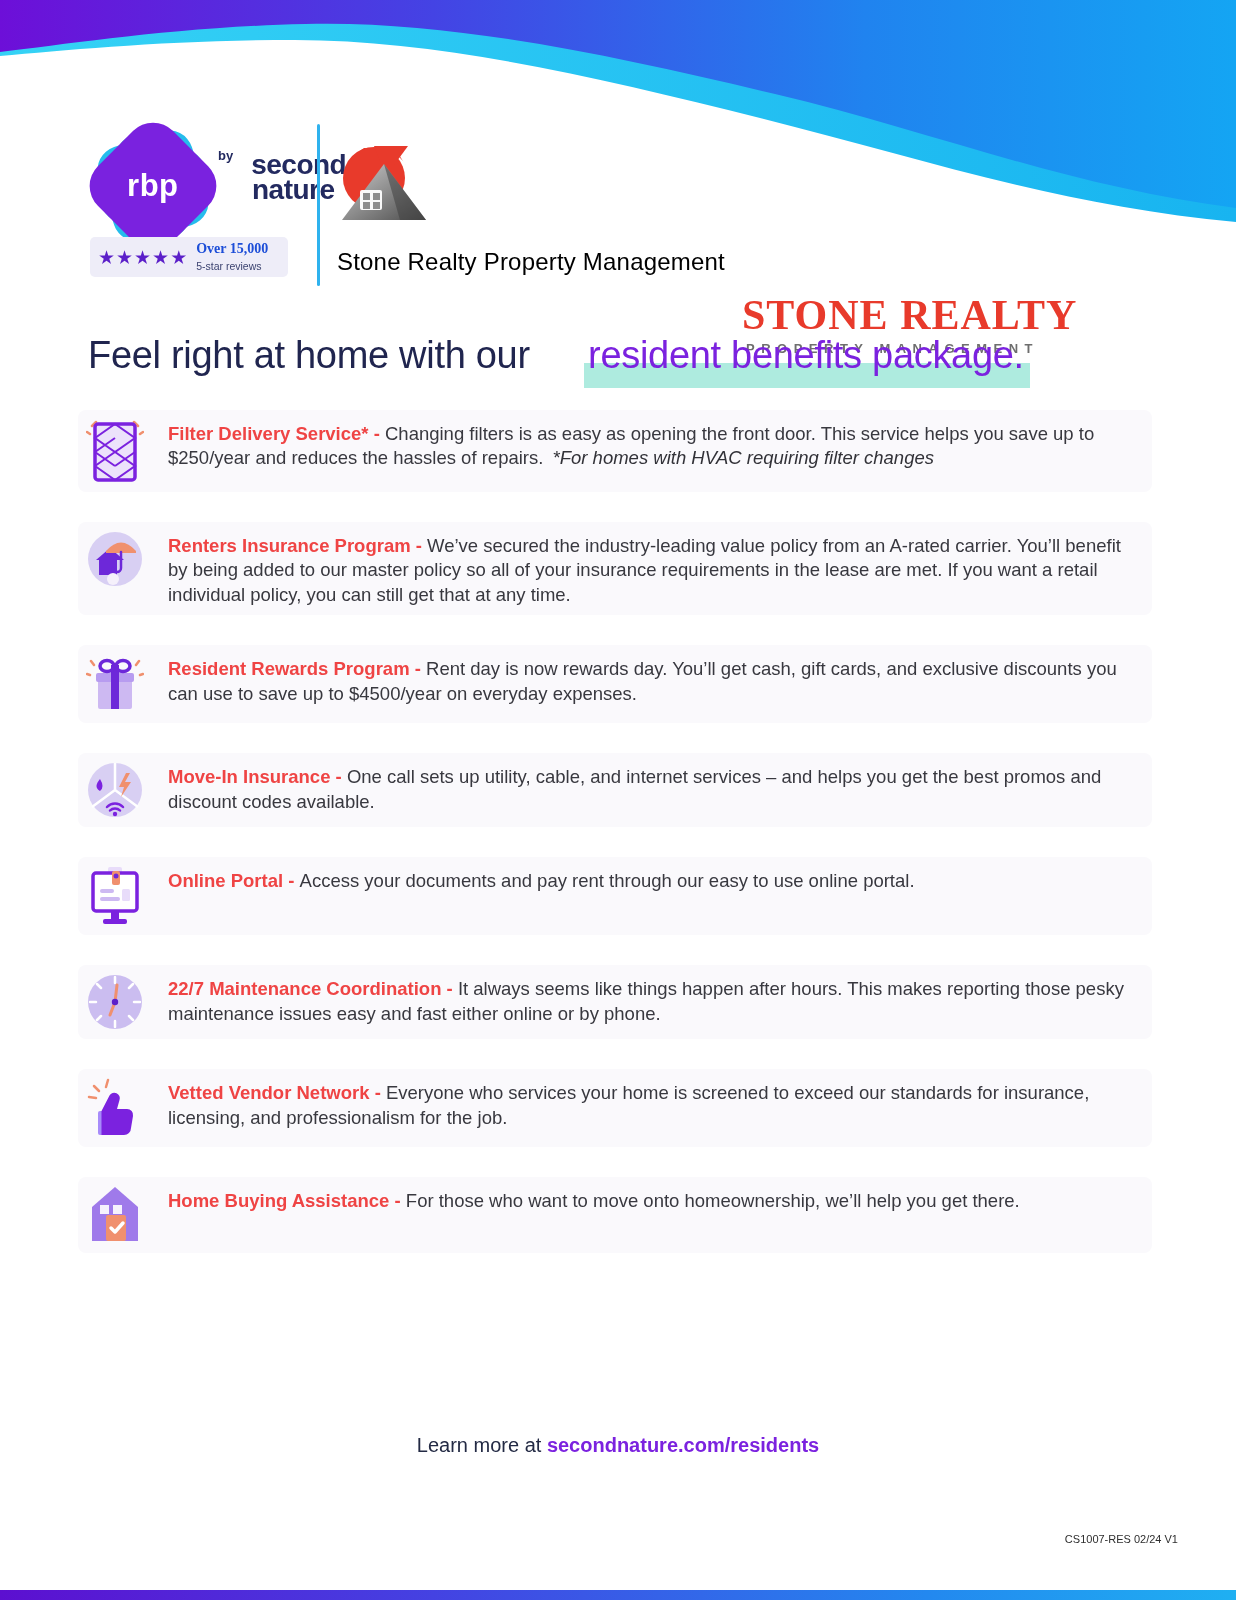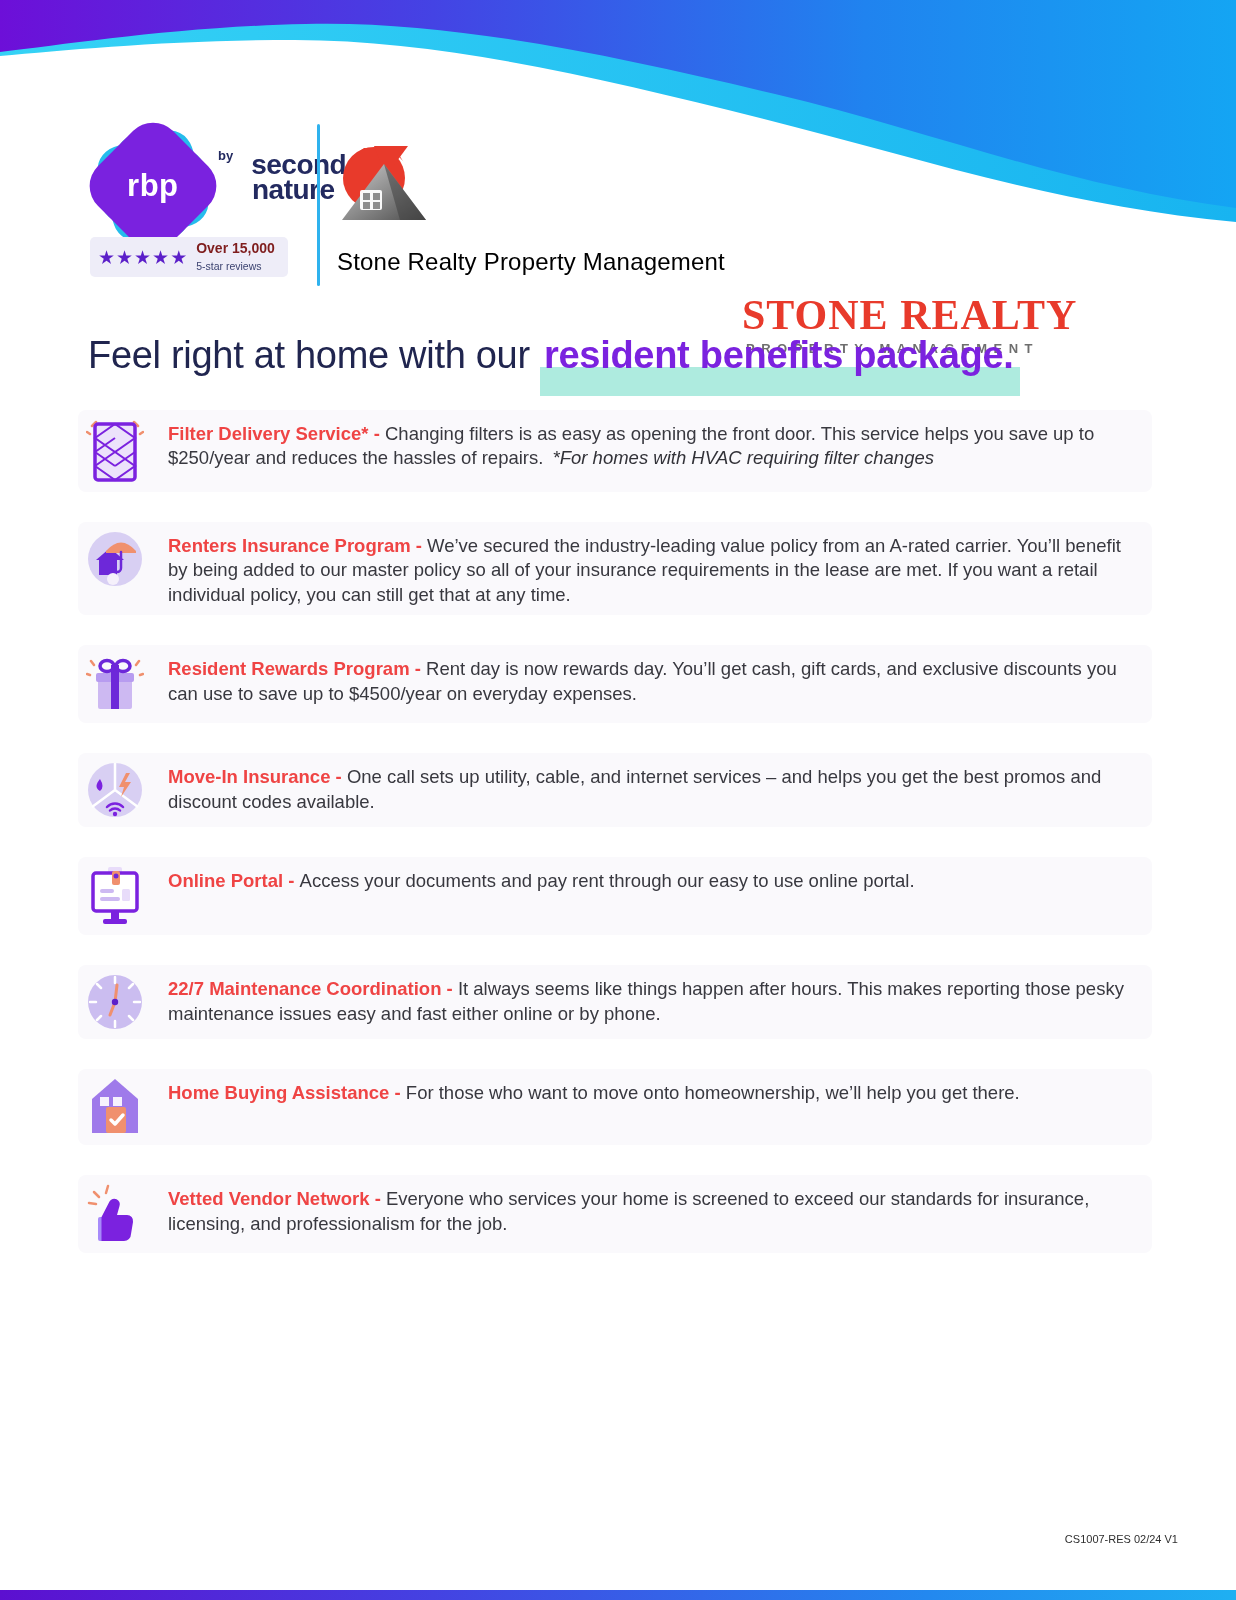--- a/index.html
+++ b/index.html
@@ -20,37 +20,37 @@
 
   .byline { position:absolute; left:218px; top:150px; color:#232a60; line-height:.95; text-align:left; }
   .byline .by { font-size:13px; font-weight:600; vertical-align:14px; margin-right:18px; }
   .byline .brand { font-size:28px; font-weight:800; letter-spacing:-.5px; }
   .byline .brand2 { font-size:28px; font-weight:800; letter-spacing:-.5px; display:block; margin-left:34px; margin-top:-2px; }
 
   .reviews-box { position:absolute; left:90px; top:237px; width:198px; height:40px; background:#eeedf8;
                  border-radius:5px; display:flex; align-items:center; padding:0 8px; gap:8px; }
   .stars { color:#5b1fc9; font-size:19px; letter-spacing:1px; white-space:nowrap; }
   .reviews-text { line-height:1.05; }
-  .reviews-line1 { font-size:14px; font-weight:700; color:#7f1d1d; }
+  .reviews-line1 { font-size:14px; font-weight:700; color:#1d4ed8;font-family:Liberation Serif, serif; }
   .reviews-line2 { font-size:10.5px; color:#3c4370; }
 
   .logo-divider { position:absolute; left:317px; top:124px; width:3px; height:162px; background:#2fb2ee; border-radius:2px; }
 
   .stone-logo { position:absolute; left:334px; top:138px; }
   .stone-text { position:absolute; left:408px; top:153px; }
   .stone-name { font-family:"Liberation Serif", serif; font-weight:700; color:#e83a2b; font-size:42px; letter-spacing:1px; white-space:nowrap; }
   .stone-sub  { color:#6e6e6e; font-size:13px; letter-spacing:6.5px; font-weight:600; margin-top:2px; margin-left:4px; white-space:nowrap; }
   .company-name { position:absolute; left:337px; top:248px; font-size:24px; color:#000000; letter-spacing:.2px; }
 
   
   .headline { position:absolute; left:88px; top:334px; font-size:38px; letter-spacing:-.3px; white-space:nowrap; }
   .headline .pre { color:#20254f; font-weight:500; }
-  .headline .hl  { color:#7b22df; font-weight:700;
+  .headline .hl  { color:#7b22df; font-weight:400;
                    background:linear-gradient(180deg, rgba(0,0,0,0) 54%, #aeebdf 54%);
-                   padding:0 6px 20px 4px; }
+                   padding:0 6px 12px 4px;margin-left:44px; }
 
   
   .benefits { position:absolute; left:78px; top:410px; width:1074px; display:flex; flex-direction:column; }
   .benefit { display:flex; align-items:flex-start; gap:22px; background:#faf9fc; border-radius:8px;
              padding:6px 10px 8px 6px; margin-bottom:30px; }
   .benefit .icon-cell { flex:0 0 62px; display:flex; justify-content:center; padding-top:2px; }
   .benefit .text-cell { flex:1; font-size:18.5px; line-height:1.32; color:#38383f; padding-top:6px; }
   .benefit .b-title { font-weight:700; color:#ef4444; }
   .benefit .b-note { font-style:italic; color:#323238; margin-left:4px; }
 
@@ -241,47 +241,50 @@
           <circle cx="29" cy="29" r="3.2" fill="#5b1fc9"></circle>
         </svg>
       </div>
       <div class="text-cell">
         <span class="b-title">22/7 Maintenance Coordination - </span><span>It always seems like things happen after hours. This makes reporting those pesky maintenance issues easy and fast either online or by phone.</span>
       </div>
     </div>
 
     <div class="benefit">
       <div class="icon-cell">
+        <svg width="58" height="62" viewBox="0 0 58 62">
+          <g stroke="#f0906e" stroke-width="2.5" stroke-linecap="round">
+            <path d="M20,10 L22,3 M13,14 L8,9 M10,21 L3,20"></path>
+          </g>
+          <rect x="12" y="34" width="9" height="24" rx="2" fill="#a78bfa"></rect>
+          <path d="M22,58 h16 a7,7 0 0 0 7,-7 l2,-12 a6,6 0 0 0 -6,-7 h-10 l2.5,-9 a5.5,5.5 0 0 0 -10,-4.5 l-8,15.5 v24 z" fill="#7b22df"></path>
+        </svg>
+      </div>
+      <div class="text-cell">
+        <span class="b-title">Vetted Vendor Network - </span><span>Everyone who services your home is screened to exceed our standards for insurance, licensing, and professionalism for the job.</span>
+      </div>
+    </div>
+
+    <div class="benefit">
+      <div class="icon-cell">
         <svg width="58" height="60" viewBox="0 0 58 60">
           <polygon points="29,2 52,22 52,56 6,56 6,22" fill="#9f7aea"></polygon>
           <rect x="14" y="20" width="9" height="9" fill="#ffffff" opacity="0.9"></rect>
           <rect x="27" y="20" width="9" height="9" fill="#ffffff" opacity="0.9"></rect>
           <rect x="20" y="30" width="20" height="26" rx="2" fill="#f0906e"></rect>
           <path d="M25,43 l4,4 l8,-9" fill="none" stroke="#ffffff" stroke-width="3.5" stroke-linecap="round" stroke-linejoin="round"></path>
         </svg>
       </div>
       <div class="text-cell">
         <span class="b-title">Home Buying Assistance - </span><span>For those who want to move onto homeownership, we’ll help you get there.</span>
       </div>
     </div>
 
-    <div class="benefit">
-      <div class="icon-cell">
-        <svg width="58" height="62" viewBox="0 0 58 62">
-          <g stroke="#f0906e" stroke-width="2.5" stroke-linecap="round">
-            <path d="M20,10 L22,3 M13,14 L8,9 M10,21 L3,20"></path>
-          </g>
-          <rect x="12" y="34" width="9" height="24" rx="2" fill="#a78bfa"></rect>
-          <path d="M22,58 h16 a7,7 0 0 0 7,-7 l2,-12 a6,6 0 0 0 -6,-7 h-10 l2.5,-9 a5.5,5.5 0 0 0 -10,-4.5 l-8,15.5 v24 z" fill="#7b22df"></path>
-        </svg>
-      </div>
-      <div class="text-cell">
-        <span class="b-title">Vetted Vendor Network - </span><span>Everyone who services your home is screened to exceed our standards for insurance, licensing, and professionalism for the job.</span>
-      </div>
-    </div>
-
-  </div>
-
+  </div>
+
+  <div class="learn-more">
+    <span class="lm-pre">Learn more at </span><a class="lm-link" href="#">secondnature.com/residents</a>
+  </div>
 
   <div class="doc-code">CS1007-RES 02/24 V1</div>
   <div class="bottom-bar"></div>
 
 </div>
 
 </body></html>

